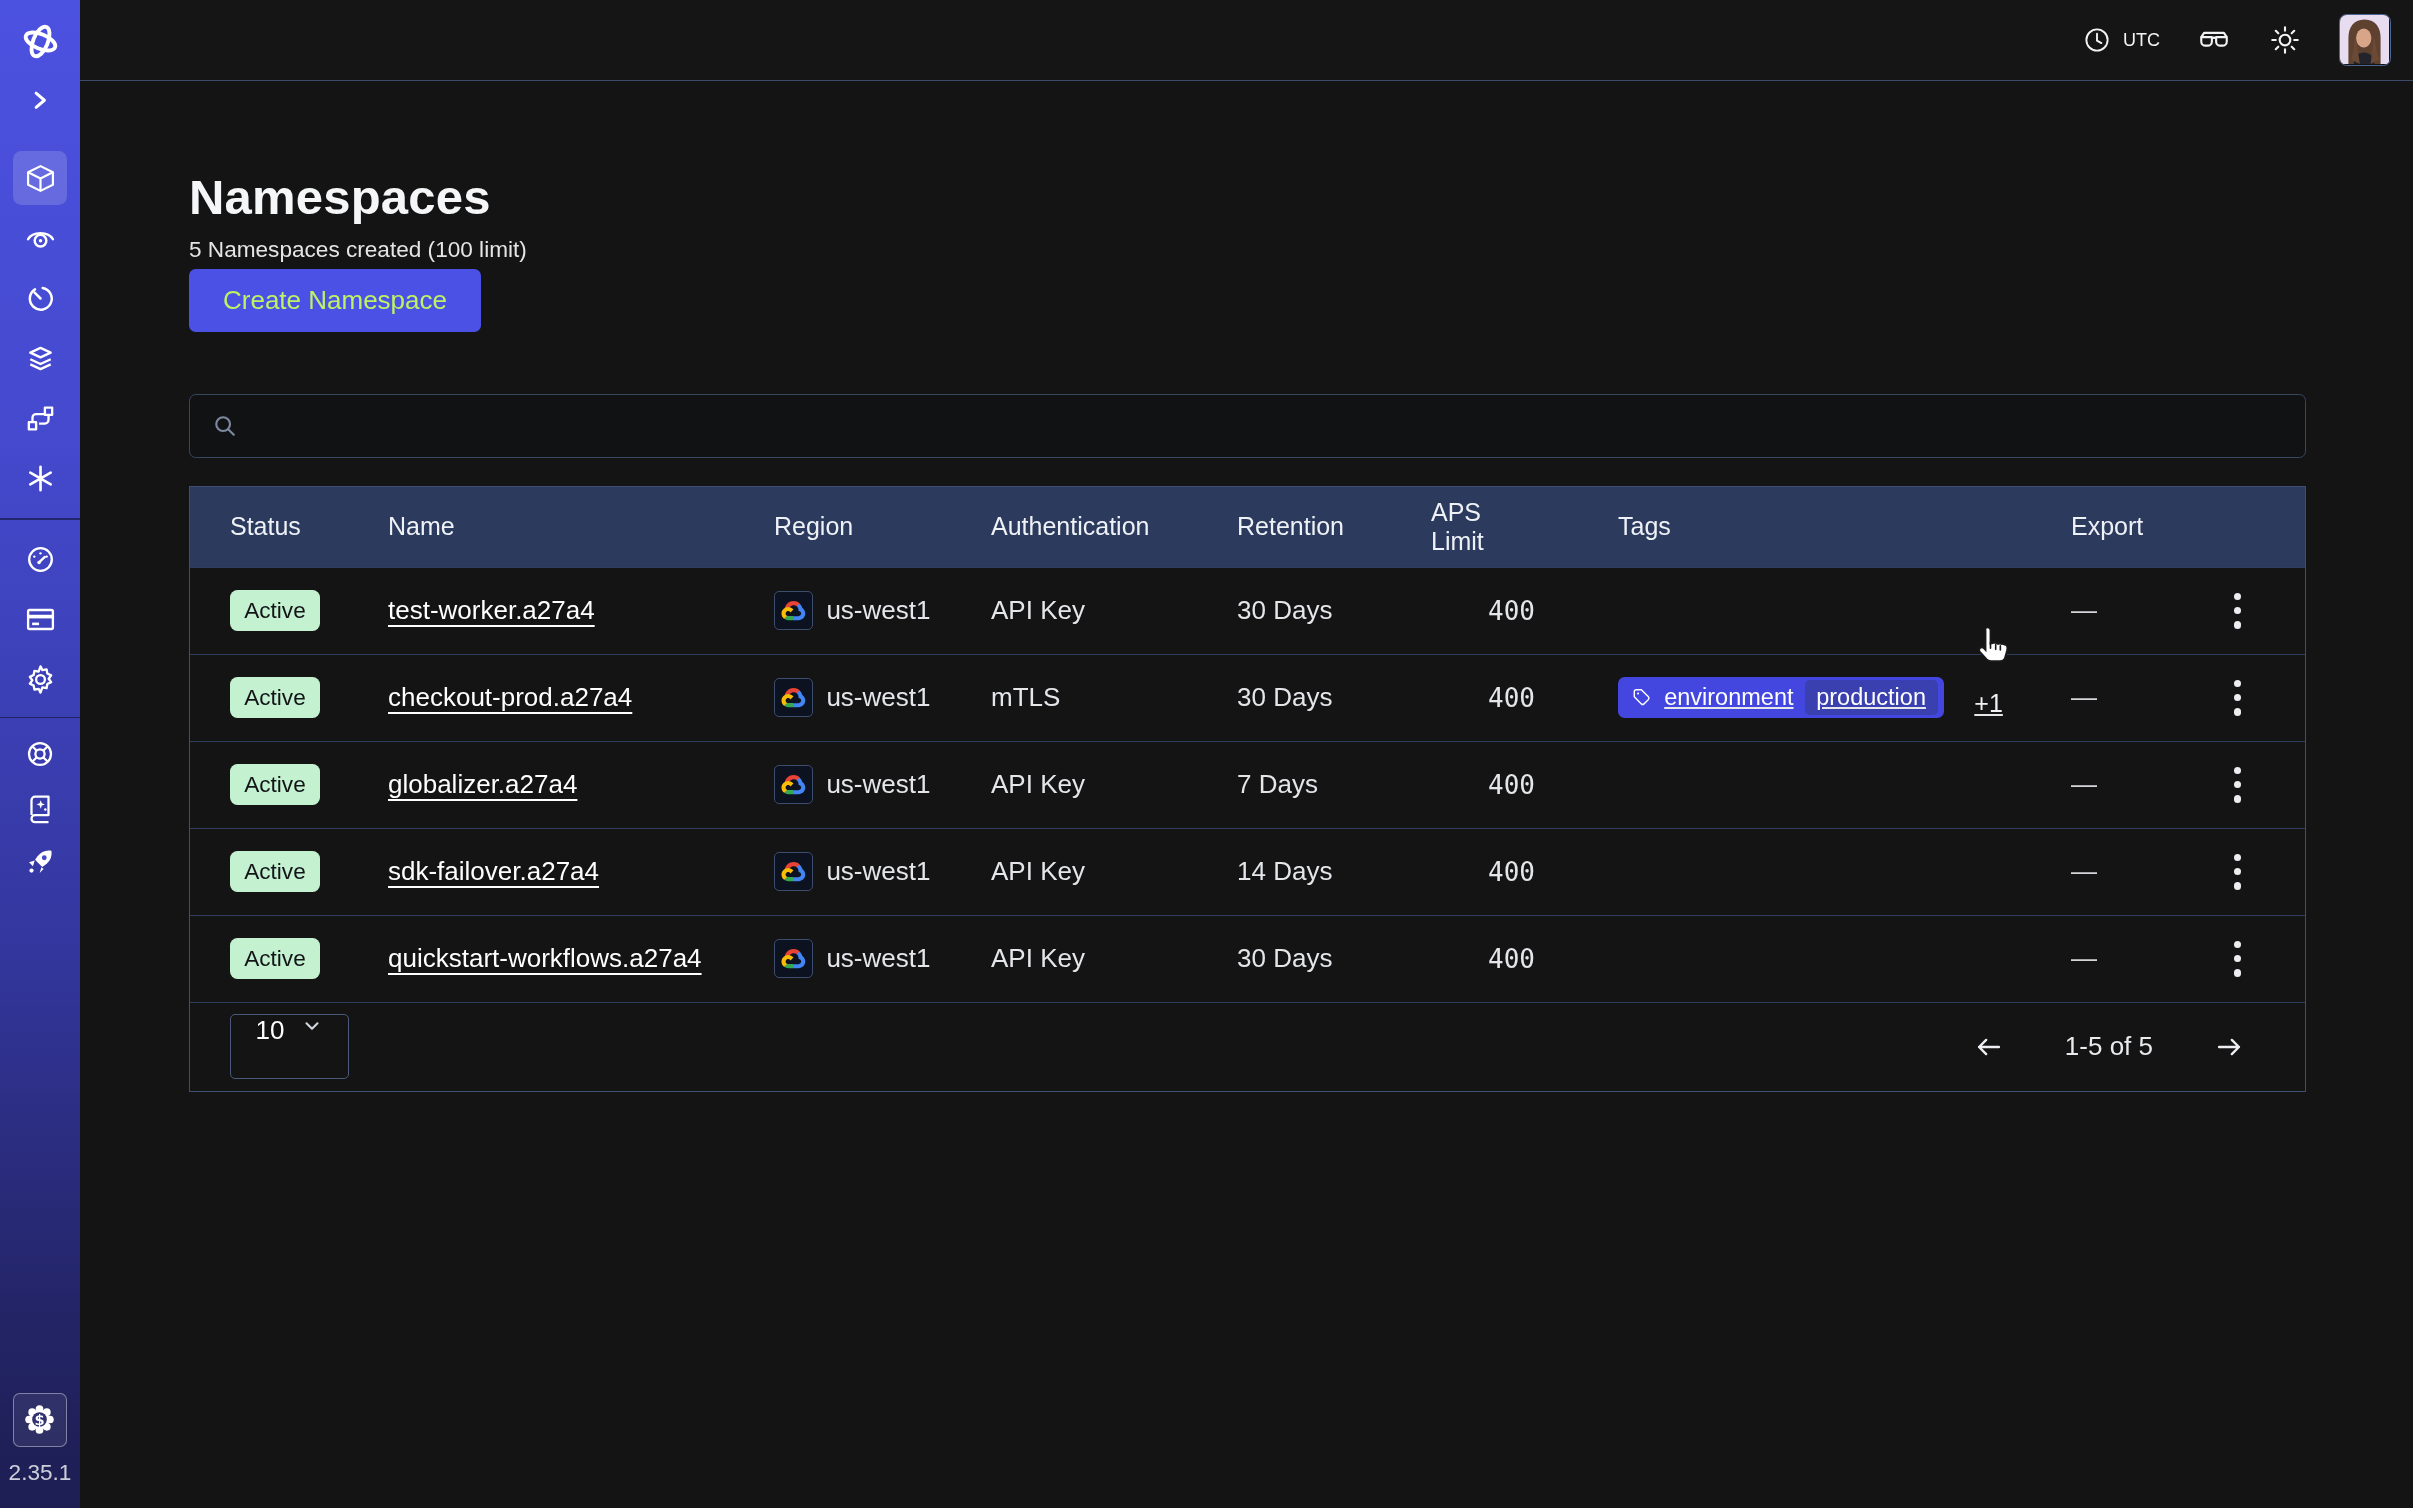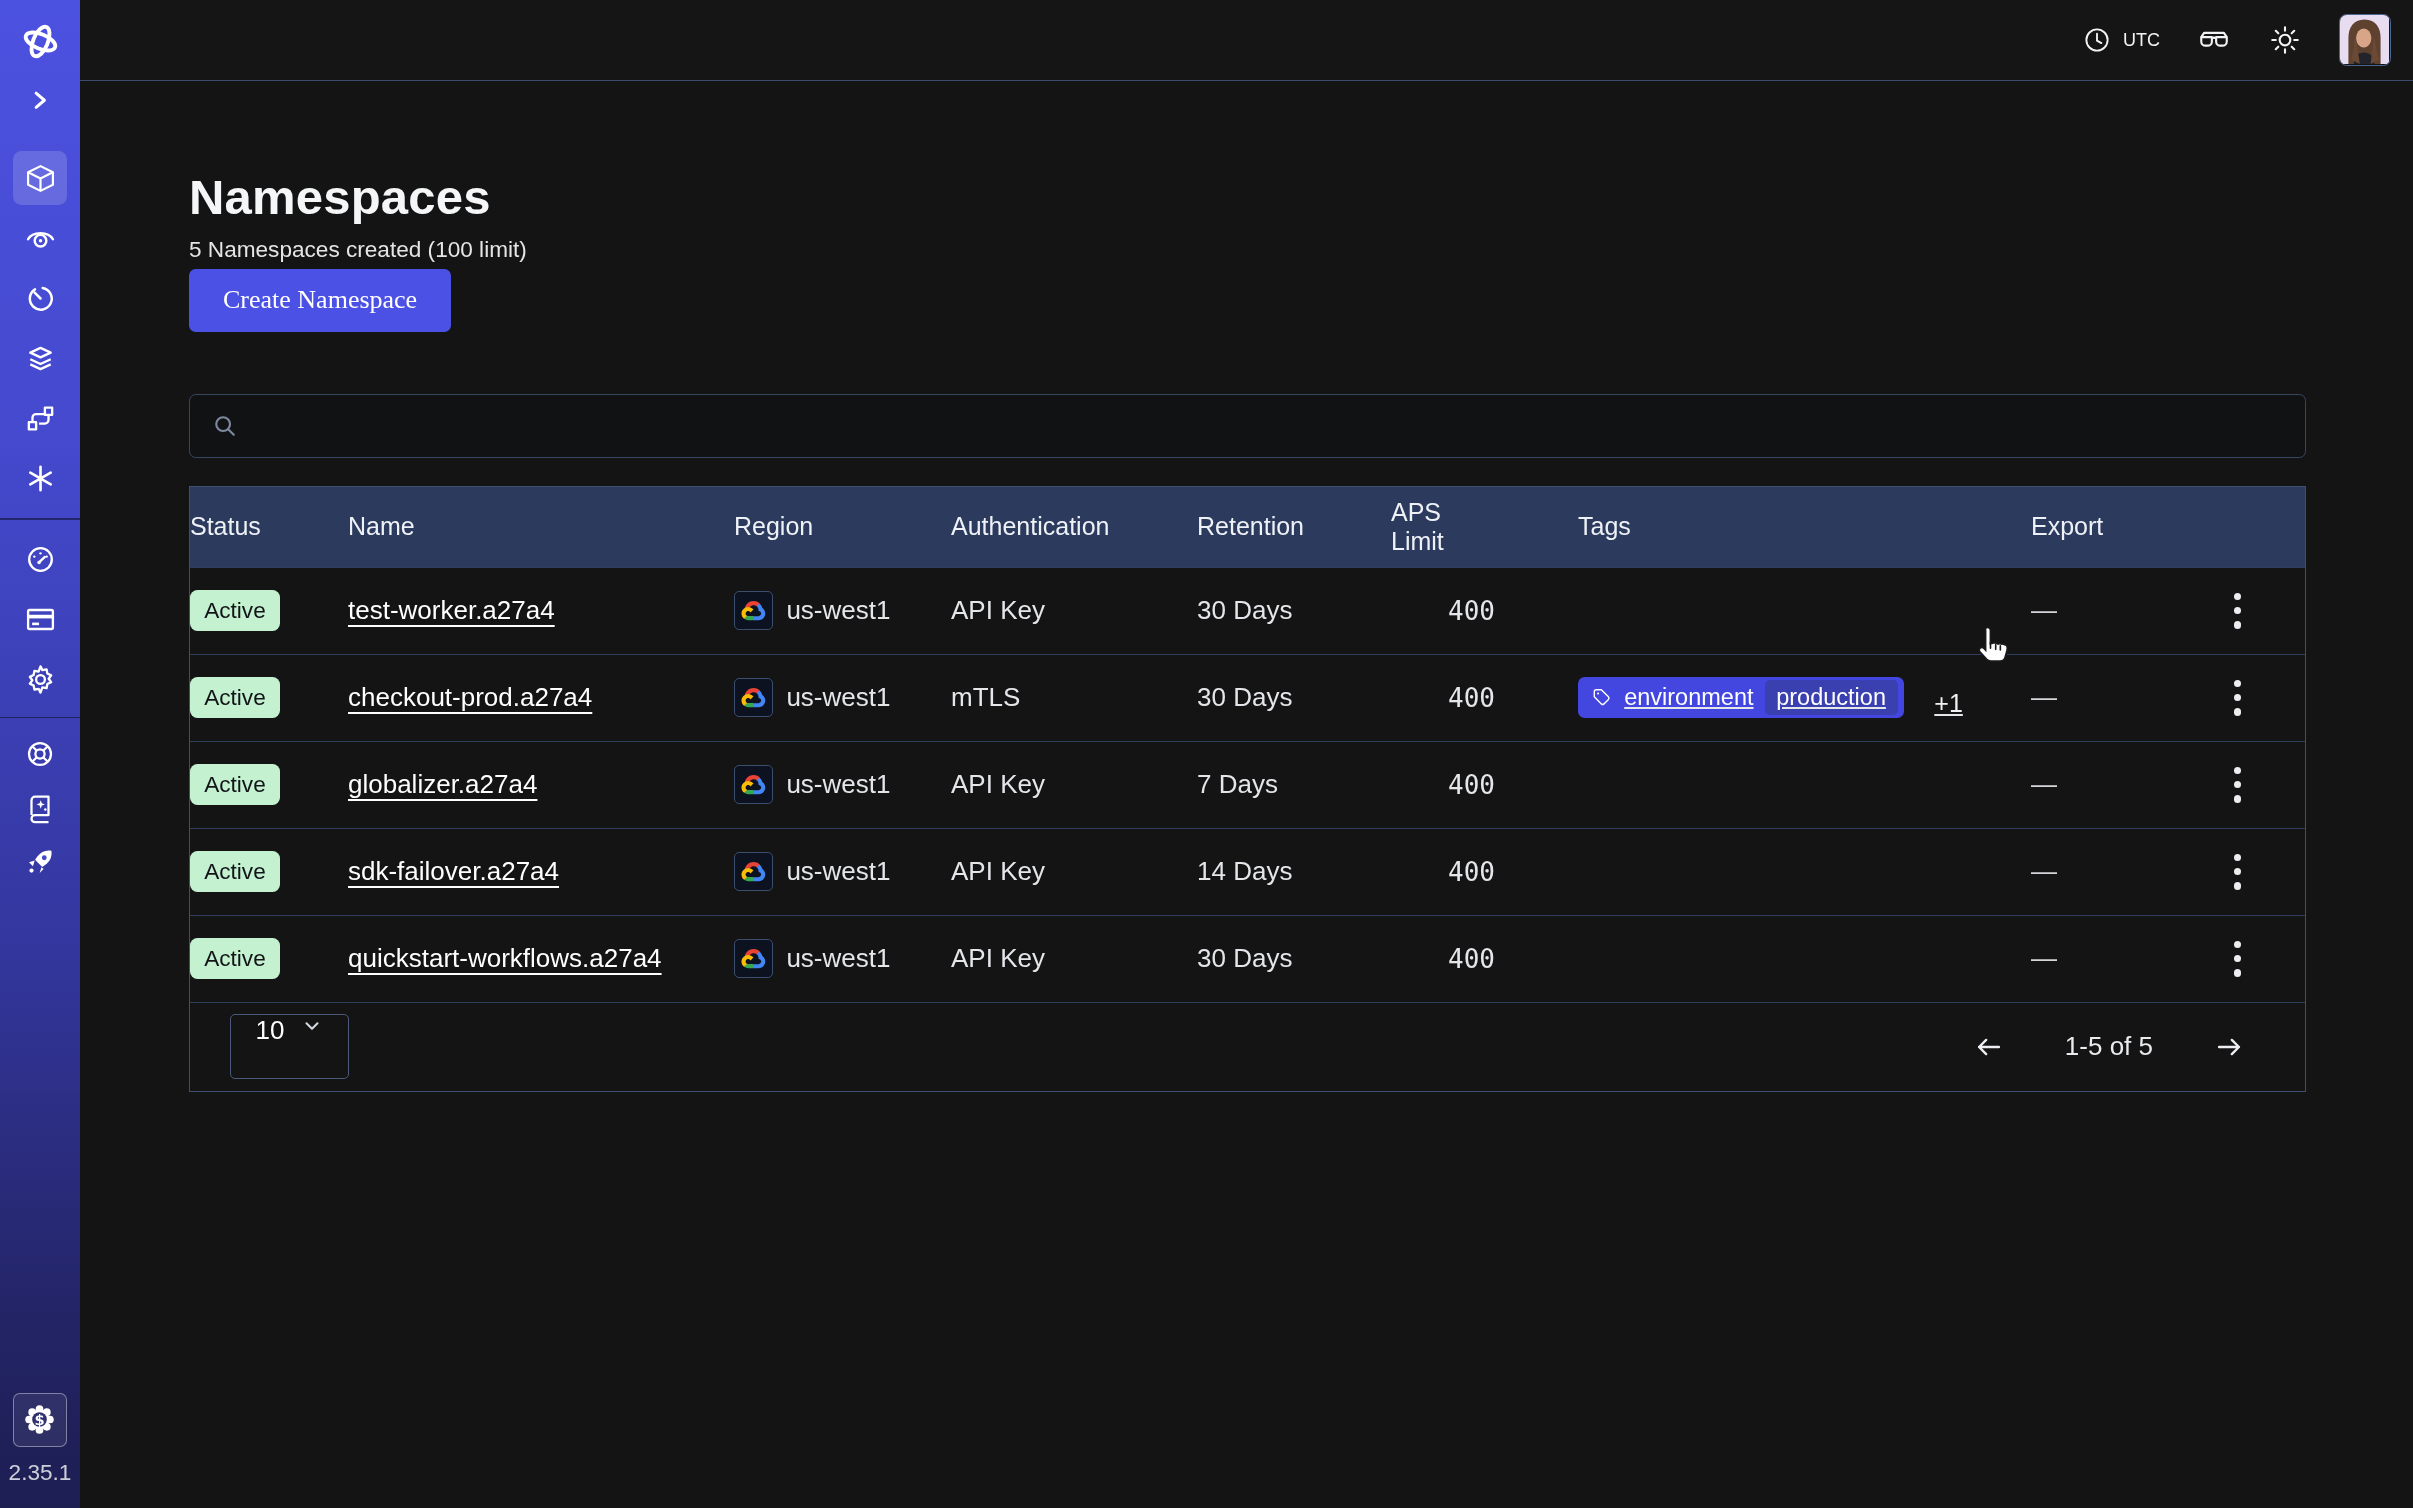--- a/index.html
+++ b/index.html
@@ -54,41 +54,41 @@
     width:52px; height:52px; border-radius:7.5px; border:1.7px solid #4d6590; overflow:hidden; cursor:pointer;
   }
   .avatar svg { display:block; }
 
   
   .main { position:absolute; left:80px; top:83px; right:0; bottom:0; padding:0 107px 0 109px; }
   .page-head { margin-top:86px; display:flex; justify-content:space-between; align-items:flex-start;flex-direction:column; }
   .page-title { font-size:49px; font-weight:600; color:#f5f6f7; letter-spacing:0.2px; }
   .page-sub   { margin-top:11.7px; font-size:22.6px; color:#e5e5e5; }
   .create-btn {
-    margin-top:5.9px; height:63px; padding:0 34px; background:#4b51e4; color:#ffffff;
-    border:none; border-radius:6.7px; font-size:26px; font-family:Liberation Serif, serif; cursor:pointer;
+    margin-top:5.9px; height:63px; padding:0 34px; background:#4b51e4; color:#bef264;
+    border:none; border-radius:6.7px; font-size:26px; font-family:Liberation Sans, sans-serif; cursor:pointer;
     display:flex; align-items:center;
   }
 
   .filter-bar {
     margin-top:62px; height:64px; border:1.7px solid #39465f; border-radius:6.7px; background:#111213;
     display:flex; align-items:center; padding:0 20px; gap:13.4px;
   }
   .filter-bar input {
     flex:1; background:transparent; border:none; outline:none; color:#dfe3ea;
     font-size:28px; font-family:inherit;
   }
   .filter-bar input::placeholder { color:#7d89a1; }
 
   
   .table { margin-top:28px; border:1.7px solid #3f4f71; background:#141414; }
   .t-grid {
     display:grid;
     grid-template-columns:158px 386px 217px 246px 194px 104px 453px 1fr;
-    align-items:center; 
+    align-items:center; padding-left:40px;
   }
   .t-head { height:80px; background:#2c3a5d; color:#eef1f6; font-size:25px; font-weight:500; }
   .t-head .col-aps { justify-self:end; }
   .col-pad { padding-left:83px; }
   .t-row { height:87px; border-top:1.7px solid #303e5e; font-size:26px; color:#e4e6ea; }
   .t-row:first-of-type { border-top:none; }
 
   .badge-active {
     display:inline-block; background:#c4f2d1; color:#121418; font-size:22.6px;
     padding:7.5px 14.2px; border-radius:7.5px;

